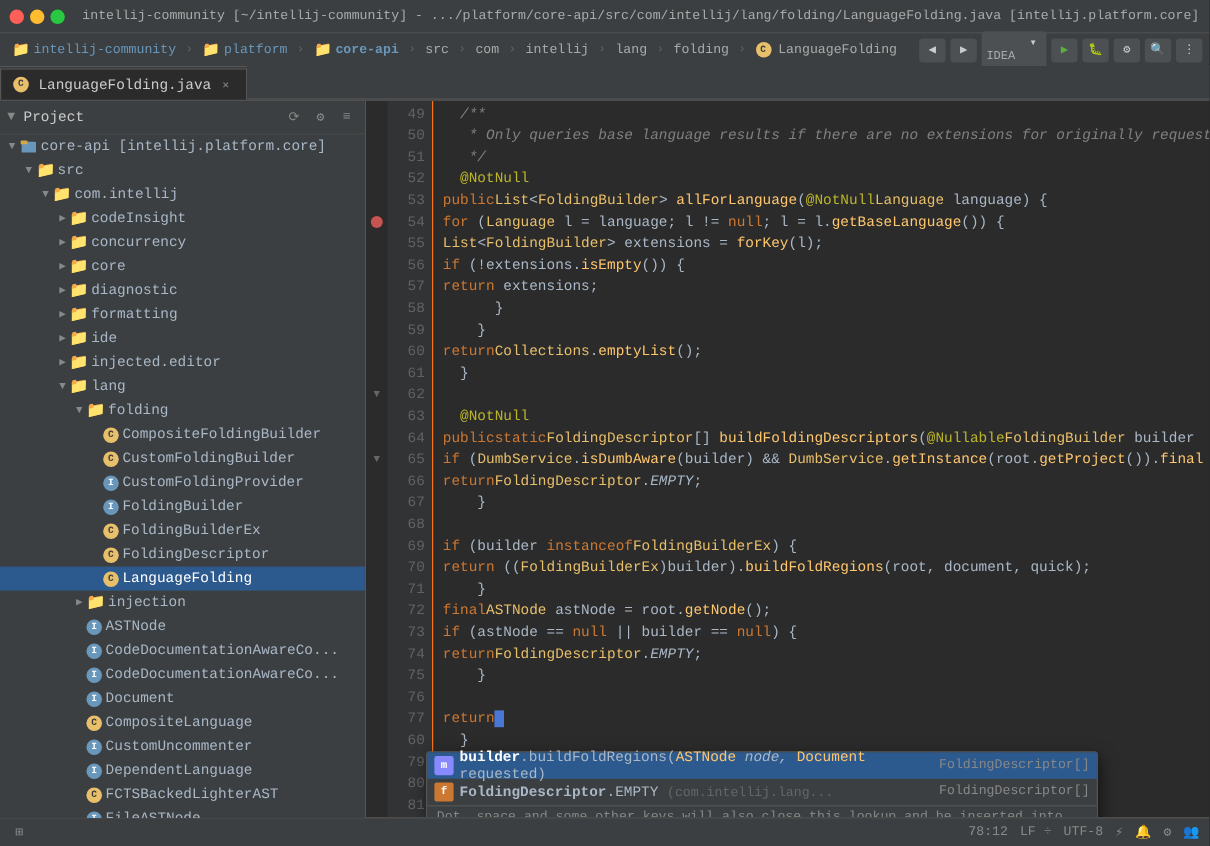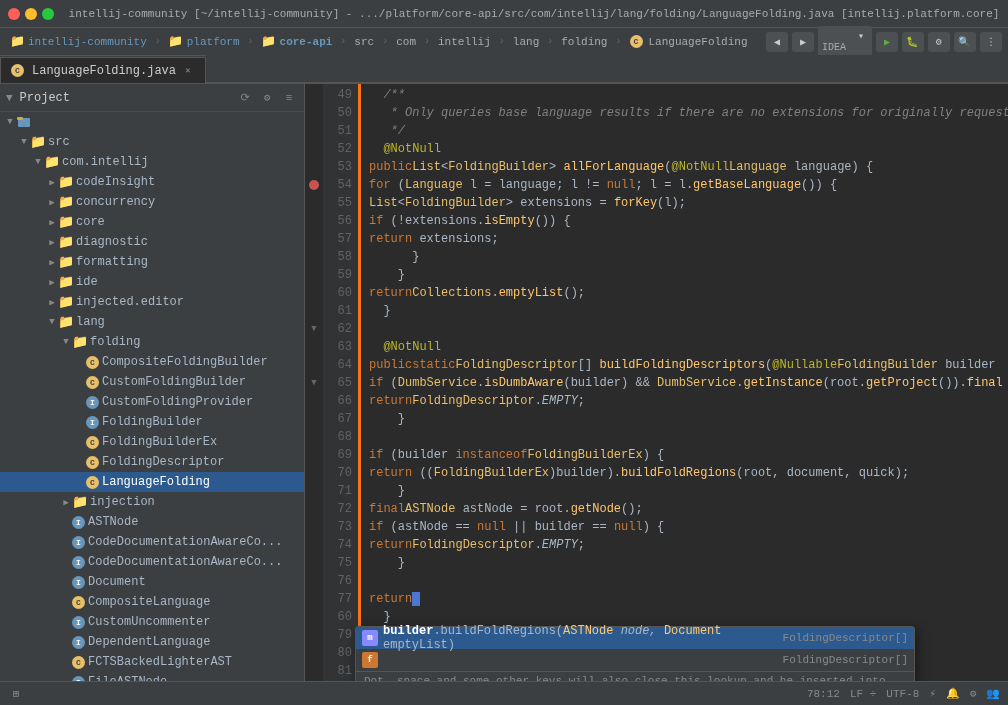--- a/index.html
+++ b/index.html
@@ -241,21 +241,21 @@
       width: 38px;
       background: #313335;
       padding: 0;
       text-align: right;
       color: #606366;
       font-size: 12px;
       line-height: 18px;
       padding-right: 6px;
       padding-top: 2px;
       flex-shrink: 0;
-      border-right: 3px solid #f97316;
+      border-right: 1px solid #f97316;
       overflow: hidden;
     }
     #code-area {
       flex: 1;
       padding-left: 8px;
       padding-top: 2px;
       overflow: hidden;
       line-height: 18px;
       font-size: 12px;
       position: relative;
@@ -469,20 +469,21 @@
     <div class="tree-item">
           <span class="tree-indent" style="width: 0px; display: inline-block;"></span>
           <span class="tree-arrow">▼</span>
           <span class="tree-folder-icon">
             <svg width="14" height="14" viewBox="0 0 14 14">
               <rect x="1" y="3" width="12" height="9" rx="1" fill="#6897bb"></rect>
               <rect x="1" y="3" width="5" height="3" rx="1" fill="#6897bb"></rect>
               <rect x="0" y="2" width="6" height="3" rx="1" fill="#d4a843"></rect>
             </svg>
           </span>
+          <span>core-api [intellij.platform.core]</span>
         </div>
         <div class="tree-item">
           <span class="tree-indent" style="width: 14px; display: inline-block;"></span>
           <span class="tree-arrow">▼</span>
           <span class="tree-folder-icon" style="color: rgb(212, 168, 67); font-size: 13px;">📁</span>
           <span>src</span>
         </div>
         <div class="tree-item">
           <span class="tree-indent" style="width: 28px; display: inline-block;"></span>
           <span class="tree-arrow">▼</span>
@@ -759,26 +760,30 @@
           <div class="code-line">    <span class="kw">return</span> <span style="display:inline-block;width:8px;height:14px;background:#528bff;vertical-align:middle;opacity:0.8;"></span></div>
           <div class="code-line">  }</div>
           <div class="code-line">}</div>
           <div class="code-line"></div>
         </div>
 
       <div id="autocomplete" style="top: 542px; bottom: auto; left: 50px;">
         <div class="ac-item selected">
           <div class="ac-icon ac-icon-m">m</div>
           <span class="ac-main">
-            <span style="font-weight:bold;color:#fff;">builder</span><span style="color:#a9b7c6;">.buildFoldRegions(</span><span style="color:#ffc66d;">ASTNode</span> <span style="color:#a9b7c6;font-style:italic;">node,</span> <span style="color:#ffc66d;">Document</span> <span style="color:#a9b7c6;">emptyList)</span>
+            <span style="font-weight:bold;color:#fff;">builder</span><span style="color:#a9b7c6;">.buildFoldRegions(</span><span style="color:#ffc66d;">ASTNode</span> <span style="color:#a9b7c6;font-style:italic;">node,</span> <span style="color:#ffc66d;">Document</span> <span style="color:#a9b7c6;">requested)</span>
           </span>
           <span class="ac-type">FoldingDescriptor[]</span>
         </div>
         <div class="ac-item">
           <div class="ac-icon ac-icon-f">f</div>
+          <span class="ac-main">
+            <span style="font-weight:bold;color:#a9b7c6;">FoldingDescriptor</span><span style="color:#a9b7c6;">.</span><span style="color:#a9b7c6;">EMPTY</span>
+            <span style="color:#666;font-size:11px;">  (com.intellij.lang...</span>
+          </span>
           <span class="ac-type">FoldingDescriptor[]</span>
         </div>
         <div class="ac-hint">
           <span>Dot, space and some other keys will also close this lookup and be inserted into editor</span>
 
         </div>
       </div>
     </div>
   </div>
 </div>

